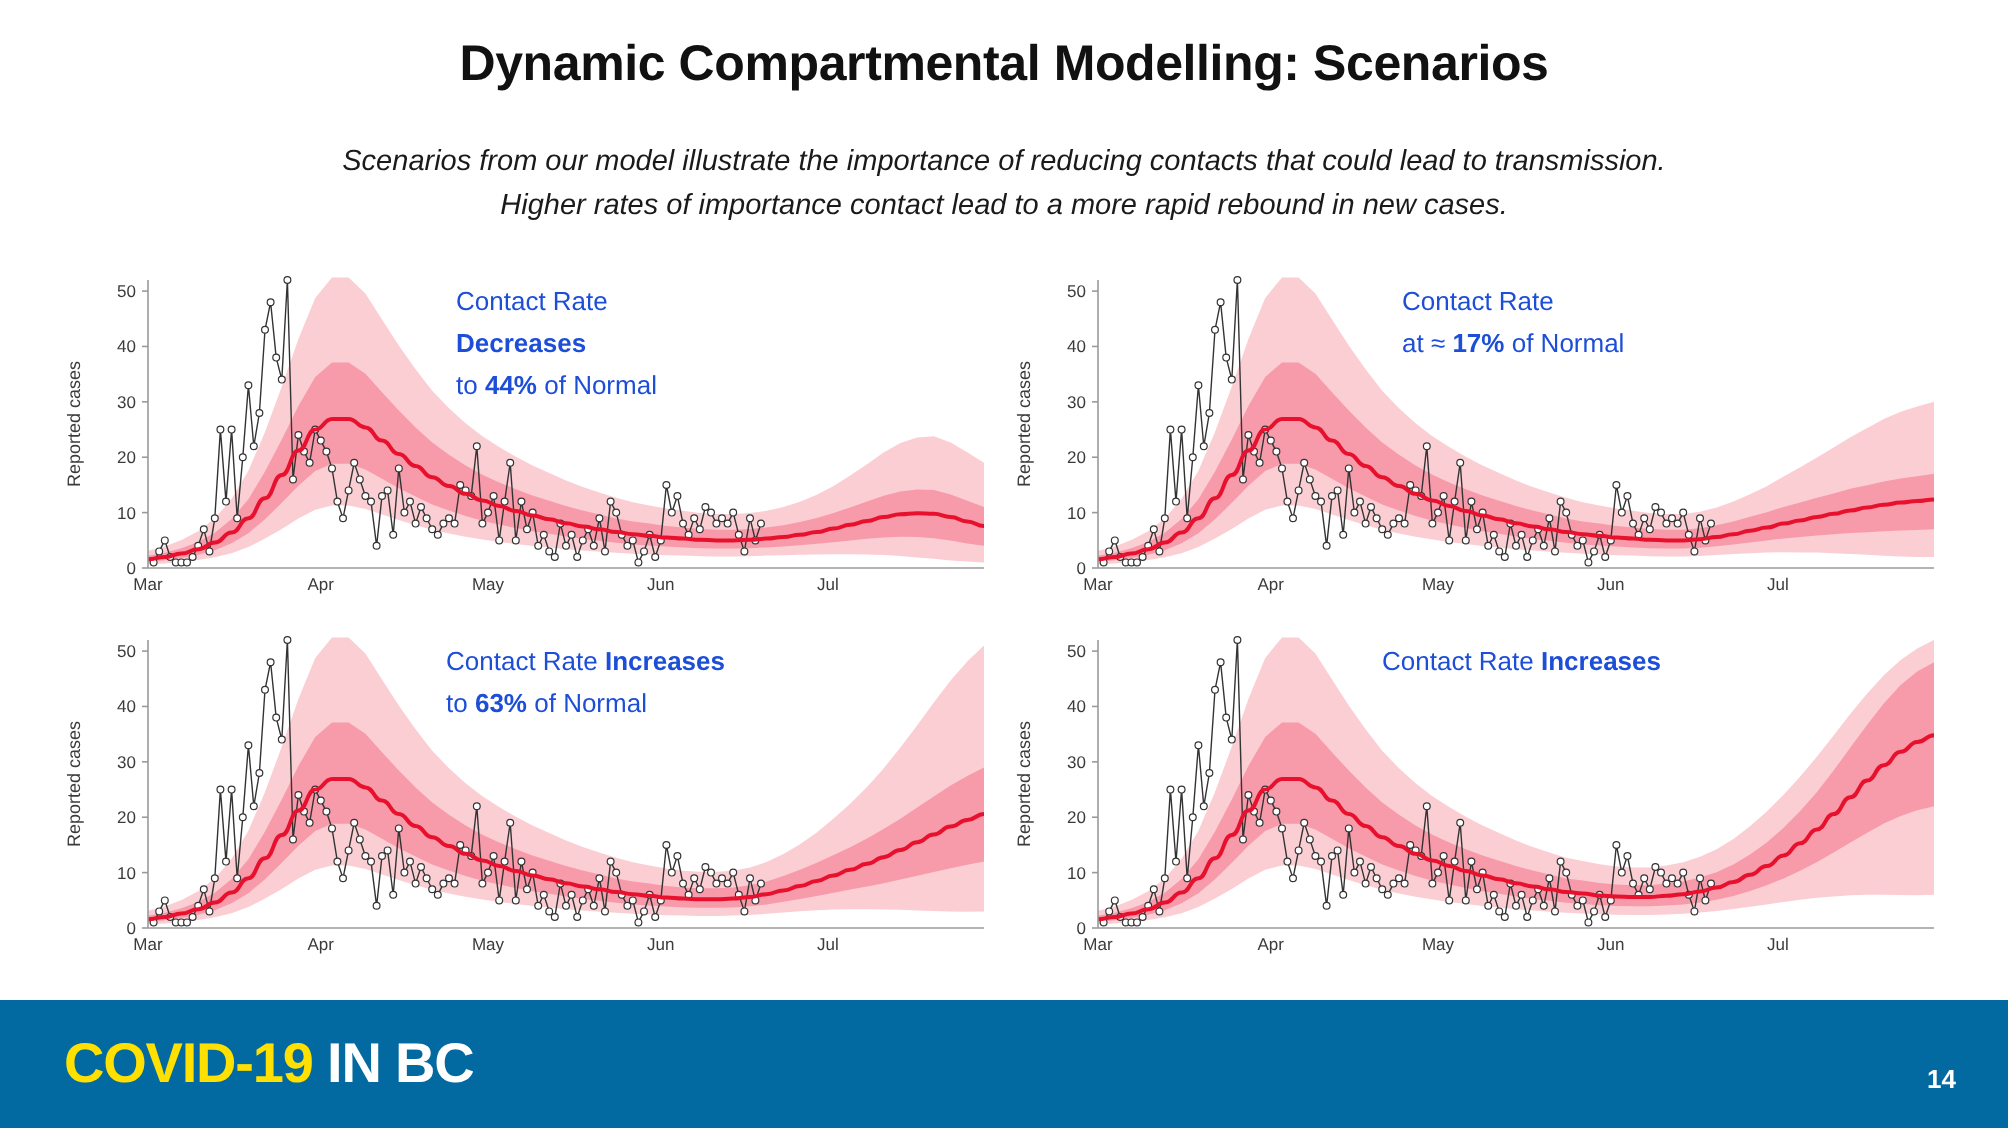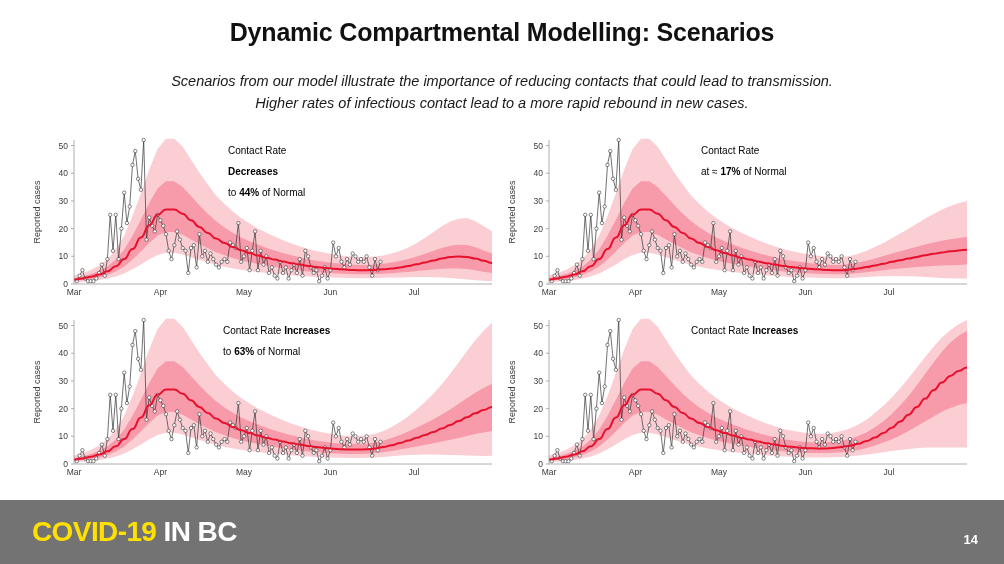--- a/index.html
+++ b/index.html
@@ -36,32 +36,32 @@
     font-size:9px;fill:#3b3b3b;
     font-family:"Liberation Sans", sans-serif;
   }
   .ticklbl{
     font-size:8.5px;fill:#3b3b3b;
     font-family:"Liberation Sans", sans-serif;
   }
 
   .annot{
     position:absolute;
-    font-size:10px;color:#000000;line-height:21px;
+    font-size:13px;color:#1d4ed8;line-height:21px;
     white-space:nowrap;
   }
   .annot b{font-weight:bold;}
   .annot.a0{left:200px;top:8px;}
   .annot.a1{left:198px;top:8px;}
   .annot.a2{left:195px;top:8px;}
   .annot.a3{left:188px;top:8px;}
 
   .footer{
     position:absolute;left:0;bottom:0;width:1004px;height:64px;
-    background:#737373;
+    background:#0369a1;
   }
   .footer-logo{
     position:absolute;left:32px;top:16px;
     font-size:28px;font-weight:bold;letter-spacing:-0.6px;
   }
   .logo-covid{color:#FFE000;}
   .logo-inbc{color:#ffffff;}
   .pagenum{
     position:absolute;right:26px;top:32px;
     color:#ffffff;font-size:13px;font-weight:bold;
@@ -69,21 +69,21 @@
 </style>
 </head>
 <body>
 
 <div class="slide">
 
   <div class="title">Dynamic Compartmental Modelling: Scenarios</div>
 
   <div class="subtitle">
     <div>Scenarios from our model illustrate the importance of reducing contacts that could lead to transmission.</div>
-    <div>Higher rates of infectious contact lead to a more rapid rebound in new cases.</div>
+    <div>Higher rates of importance contact lead to a more rapid rebound in new cases.</div>
   </div>
 
   <div class="charts" id="charts">
     <div class="panel p0">
         <svg width="470" height="172" viewBox="0 0 470 172">
           <defs>
             <clipPath id="clip0">
               <rect x="46" y="0" width="418" height="152"></rect>
             </clipPath>
           </defs>

